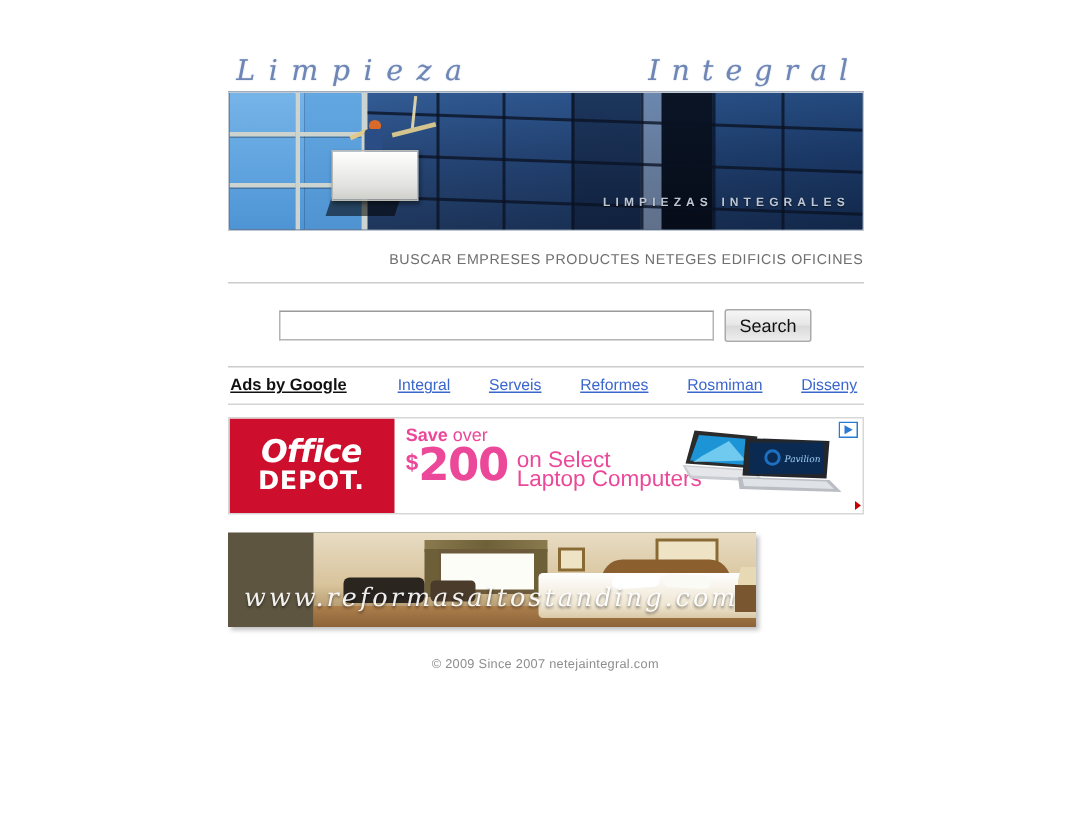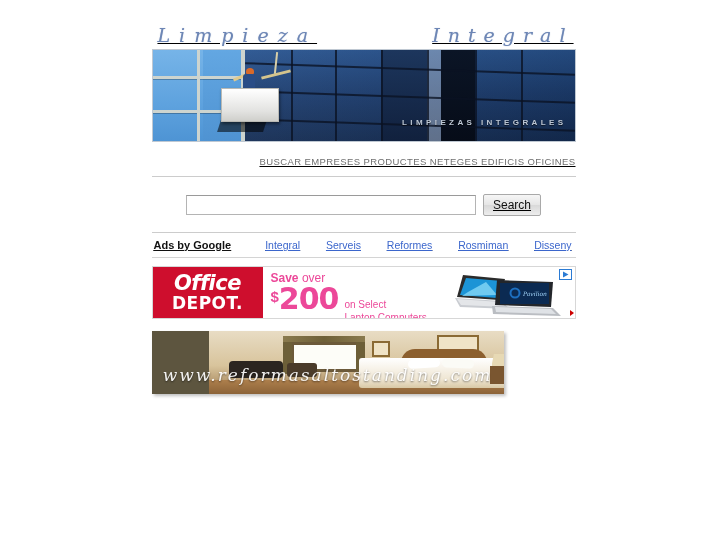--- a/index.html
+++ b/index.html
@@ -15,22 +15,21 @@
     overflow: hidden;
   }
   .page {
     width: 727px;
     height: 545px;
     position: relative;
   }
   .content {
     width: 424px;
     margin: 0 auto;
-    padding-top: 16px;
-    text-decoration: underline;
+    padding-top: 28px;
   }
 
   
   .site-title {
     height: 30px;
     display: flex;
     align-items: flex-end;
     justify-content: space-between;
     padding: 0 2px 0 6px;
     box-sizing: border-box;
@@ -257,21 +256,21 @@
   .ads-rule-bottom {
     border: none;
     border-top: 1px solid #d4d4d4;
     margin: 6px 0 0 0;
   }
 
   
   .banner-od {
     position: relative;
     width: 424px;
-    height: 53px;
+    height: 65px;
     margin-top: 8px;
     background: #ffffff;
     border: 1px solid #d7d7d7;
     box-sizing: border-box;
     overflow: hidden;
   }
   .od-logo {
     position: absolute;
     left: 0; top: 0;
     width: 110px; height: 100%;
@@ -321,22 +320,22 @@
   .od-200 {
     font-family: "DejaVu Sans", sans-serif;
     font-size: 30px;
     font-weight: bold;
     line-height: 30px;
     letter-spacing: -1px;
     text-align: right;
   }
   .od-select {
     margin-left: 6px;
-    margin-top: 14px;
-    font-size: 10px;
+    margin-top: 4px;
+    font-size: 15px;
     line-height: 13px;
   }
   .laptop-a, .laptop-b {
     position: absolute;
   }
   .laptop-a { left: 300px; top: 6px; }
   .laptop-b { left: 338px; top: 12px; }
   .adchoices {
     position: absolute;
     right: 3px; top: 2px;
@@ -620,15 +619,16 @@
         <div class="room-pillow-a"></div>
         <div class="room-pillow-b"></div>
         <div class="room-lamp"></div>
         <div class="room-nightstand"></div>
         <div class="room-sofa"></div>
         <div class="room-chair"></div>
       </div>
       <div class="reformas-url">www.reformasaltostanding.com</div>
     </div>
 
+    <div class="footer">© 2009 Since 2007 netejaintegral.com</div>
 
   </div>
 </div>
 
 </body></html>

